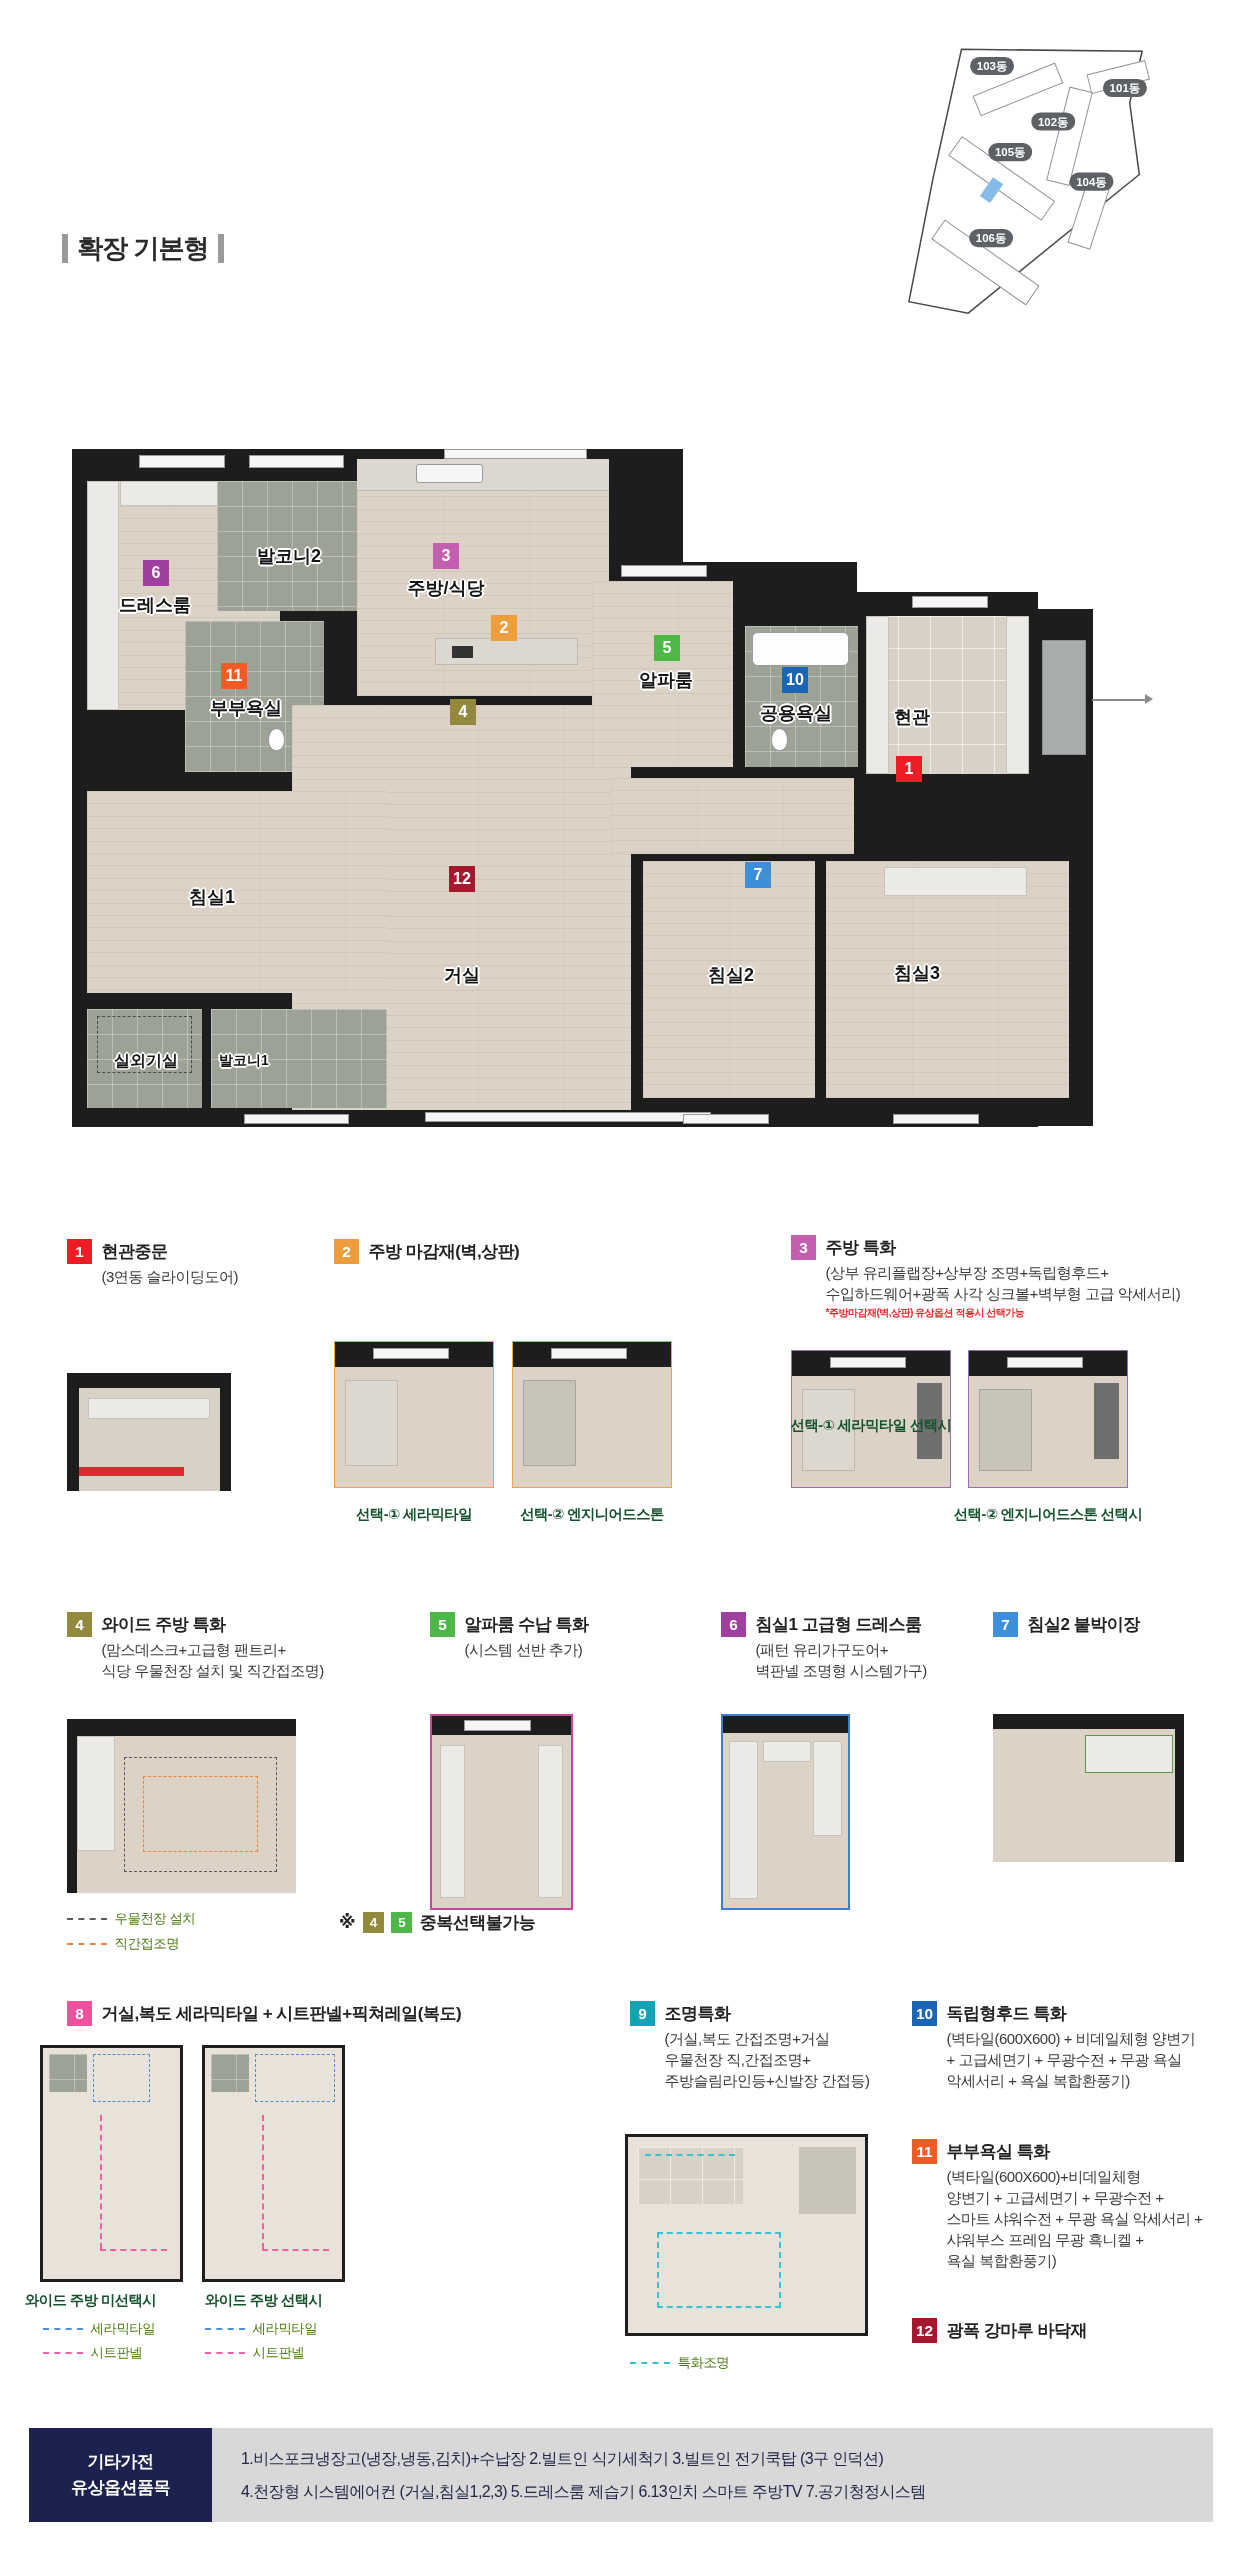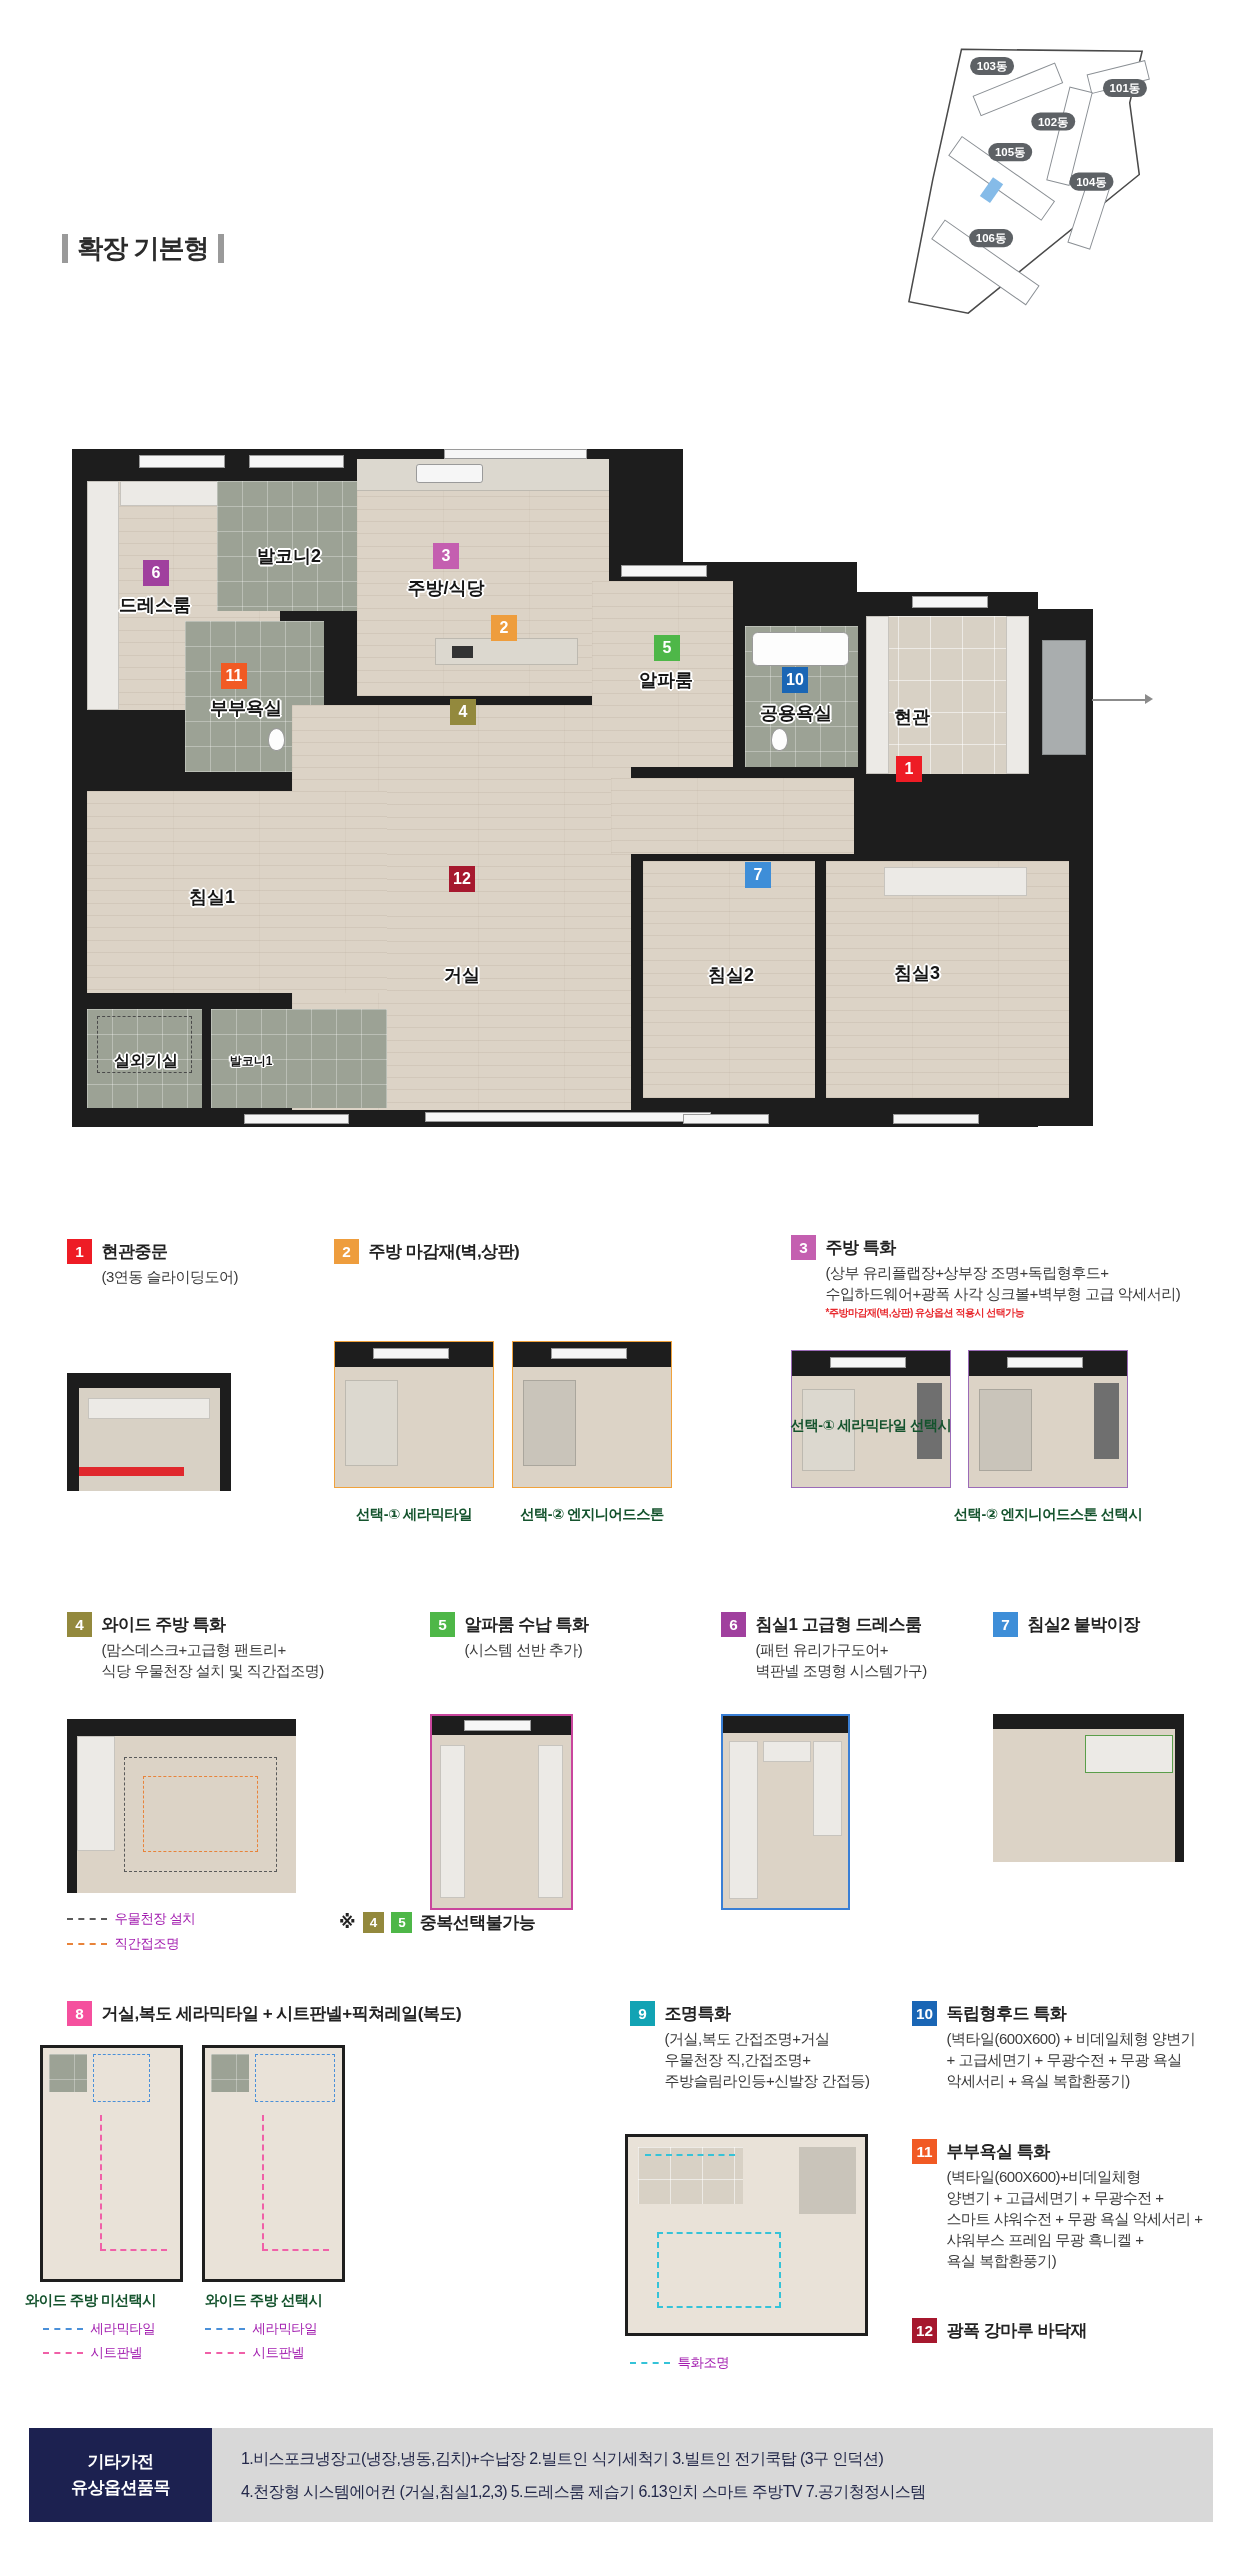--- a/index.html
+++ b/index.html
@@ -48,21 +48,21 @@
   .badge.sm { width:21px; height:21px; line-height:21px; font-size:13.4px; }
   .li-head { position:absolute; display:flex; gap:9.5px; align-items:flex-start; }
   .li-title { font-size:17px; font-weight:bold; color:#222; line-height:25px; letter-spacing:-0.5px; white-space:nowrap; }
   .li-desc { font-size:15px; color:#3a3a3a; line-height:1.4; white-space:pre-line; letter-spacing:-0.5px; margin-top:1.9px; }
   .li-note { font-size:10px; font-weight:bold; line-height:1.4; letter-spacing:-0.5px; margin-top:1.9px; }
   .caption { position:absolute; transform:translateX(-50%); font-size:14.3px; font-weight:bold; color:#14532d; letter-spacing:-0.5px; white-space:nowrap; }
   .caption.leftal { transform:none; }
   .thumb { position:absolute; overflow:hidden; }
   .dash-item { position:absolute; display:flex; align-items:center; gap:7.6px; }
   .dash { display:inline-block; width:40px; height:0; border-top:2.9px dashed #555; }
-  .dash-label { font-size:13.4px; color:#a21caf; letter-spacing:-0.5px; }
+  .dash-label { font-size:13.4px; color:#4d7c0f; letter-spacing:-0.5px; }
   .dup-note { position:absolute; display:flex; align-items:center; gap:7.6px; font-size:17px; font-weight:bold; color:#222; letter-spacing:-0.5px; }
   .dashedbox { position:absolute; border:1.9px dashed #666; }
 
   
   #siteplan text { font-size:12px; font-weight:bold; fill:#fff; }
 
   
   .footer-gray { position:absolute; left:29px; top:2428px; width:1184px; height:94px; background:#d8d8d8; }
   .footer-navy { position:absolute; left:29px; top:2428px; width:183px; height:94px; background:#1c2150;
     display:flex; align-items:center; justify-content:center; text-align:center;
@@ -172,21 +172,21 @@
     <span class="rlabel" style="left:174px; top:259px;">부부욕실</span>
     <span class="rlabel" style="left:374px; top:139px;">주방/식당</span>
     <span class="rlabel" style="left:594px; top:231px;">알파룸</span>
     <span class="rlabel" style="left:724px; top:264px;">공용욕실</span>
     <span class="rlabel" style="left:840px; top:268px;">현관</span>
     <span class="rlabel" style="left:140px; top:448px;">침실1</span>
     <span class="rlabel" style="left:390px; top:526px;">거실</span>
     <span class="rlabel" style="left:659px; top:526px;">침실2</span>
     <span class="rlabel" style="left:845px; top:524px;">침실3</span>
     <span class="rlabel" style="left:74px;  top:612px; font-size:16px;">실외기실</span>
-    <span class="rlabel" style="left:179px; top:612px; font-size:12px;text-align:right;">발코니1</span>
+    <span class="rlabel" style="left:172px; top:612px; font-size:14px;text-align:right;">발코니1</span>
 
     <span class="pbadge" style="left: 837px; top: 320px; background: rgb(238, 28, 37);">1</span>
     <span class="pbadge" style="left: 432px; top: 179px; background: rgb(238, 157, 61);">2</span>
     <span class="pbadge" style="left: 374px; top: 107px; background: rgb(196, 95, 176);">3</span>
     <span class="pbadge" style="left: 391px; top: 263px; background: rgb(147, 137, 61);">4</span>
     <span class="pbadge" style="left: 595px; top: 199px; background: rgb(78, 183, 72);">5</span>
     <span class="pbadge" style="left: 84px; top: 124px; background: rgb(160, 64, 158);">6</span>
     <span class="pbadge" style="left: 686px; top: 426px; background: rgb(62, 142, 216);">7</span>
     <span class="pbadge" style="left: 723px; top: 231px; background: rgb(26, 102, 181);">10</span>
     <span class="pbadge" style="left: 162px; top: 227px; background: rgb(241, 90, 36);">11</span>

